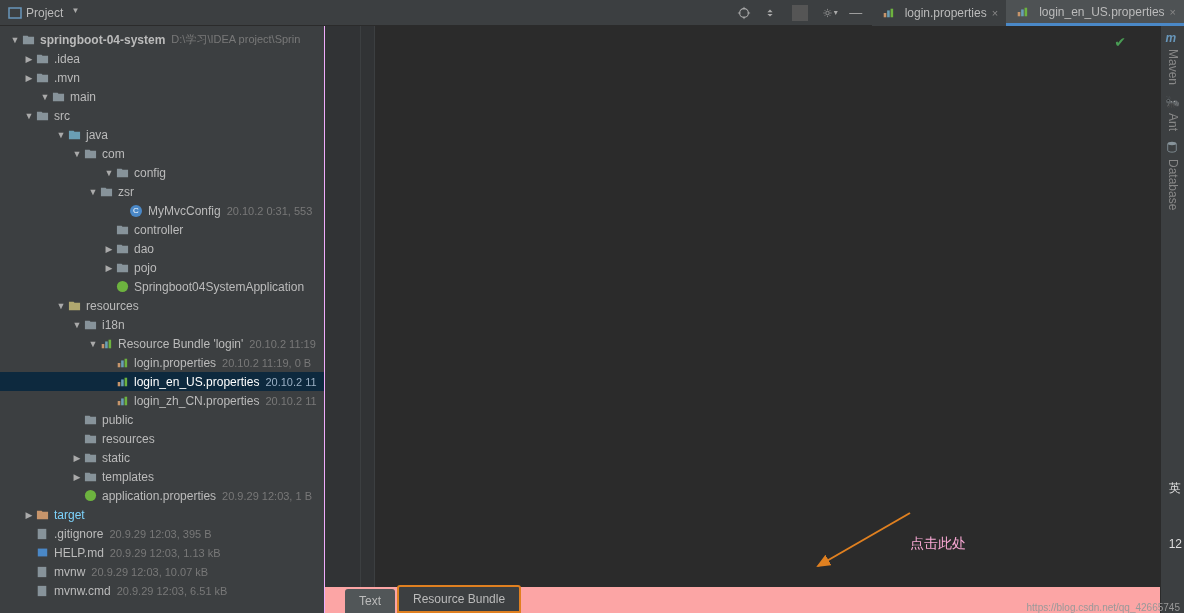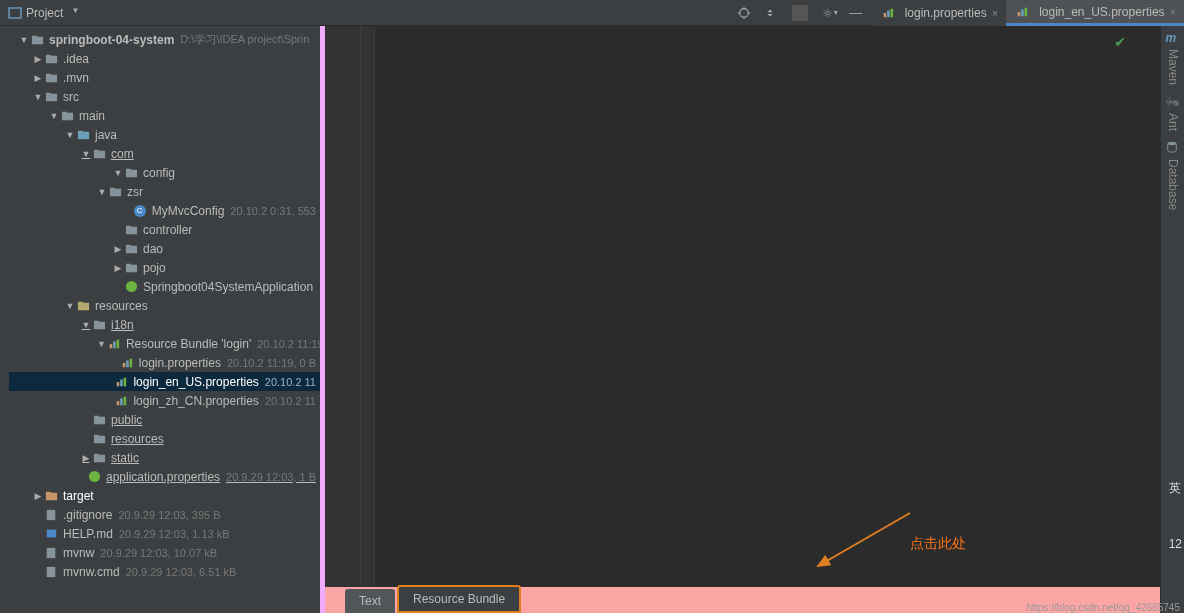--- a/index.html
+++ b/index.html
@@ -9,47 +9,47 @@
 .proj-label svg{width:14px;height:14px;}
 .top-icons{margin-left:auto;display:flex;align-items:center;gap:10px;padding-right:8px;color:#aaa;}
 .top-icons > span{cursor:pointer;width:16px;height:16px;display:inline-flex;align-items:center;justify-content:center;}
 .divider-v{width:1px;height:18px;background:#555;margin:0 4px;}
 .tabs{display:flex;align-items:center;height:26px;}
 .tab{display:flex;align-items:center;gap:5px;padding:0 8px;height:26px;background:#3c3f41;color:#bbb;cursor:pointer;position:relative;}
 .tab.active{background:#4e5254;border-bottom:2px solid #4a88c7;}
 .tab.active::after{content:"";position:absolute;bottom:-1px;left:0;right:0;height:2px;background:#4a88c7;}
 .tab-close{color:#888;font-size:11px;cursor:pointer;}
 .main-row{display:flex;height:calc(100% - 26px);}
-.sidebar{width:325px;background:#3c3f41;color:#bbb;border-right:5px solid #f0abfc;overflow:hidden;user-select:none;padding-left:9px;}
+.sidebar{width:325px;background:#3c3f41;color:#bbb;border-right:1px solid #f0abfc;overflow:hidden;user-select:none;}
 .tree{padding-top:4px;}
 .tree-row{display:flex;align-items:center;height:19px;white-space:nowrap;padding-right:4px;}
 .tree-row.selected{background:#0d293e;color:#fff;}
 .arrow{width:10px;display:inline-block;color:#aaa;font-size:9px;text-align:center;}
 .arrow.open::before{content:"▼";}
 .arrow.closed::before{content:"▶";}
 .arrow.none::before{content:"";}
 .ic{width:16px;height:16px;display:inline-flex;align-items:center;justify-content:center;margin-right:4px;flex-shrink:0;}
 .ic-folder svg,.ic-folder-open svg{fill:#87939a;}
 .ic-folder-blue svg{fill:#6a9fb5;}
 .ic-folder-yell svg{fill:#b1a86f;}
 .ic-bundle svg,.ic-prop svg{fill:#c7956b;}
 .ic-spring svg{fill:#6db33f;}
 .ic-circle{background:#4a88c7;border-radius:50%;width:12px;height:12px;color:#fff;font-size:8px;display:flex;align-items:center;justify-content:center;}
 .meta{color:#787878;margin-left:6px;font-size:11px;}
 .indent-0{padding-left:10px;}.indent-1{padding-left:24px;}.indent-2{padding-left:40px;}.indent-3{padding-left:56px;}
-.indent-4{padding-left:72px;text-decoration:underline;}.indent-5{padding-left:88px;}.indent-6{padding-left:104px;}.indent-7{padding-left:118px;}
+.indent-4{padding-left:72px;}.indent-5{padding-left:88px;}.indent-6{padding-left:104px;}.indent-7{padding-left:118px;}
 .editor{flex:1;background:#2b2b2b;position:relative;}
 .gutter{position:absolute;left:0;top:0;bottom:26px;width:50px;background:#313335;border-right:1px solid #3c3f41;}
 .gutter-line{position:absolute;left:35px;top:0;bottom:0;width:1px;background:#3c3f41;}
 .check{position:absolute;top:8px;right:34px;color:#499c54;font-size:14px;}
 .bottom-tabs{position:absolute;bottom:0;left:0;right:0;height:26px;background:#fca5a5;display:flex;align-items:flex-end;padding-left:20px;}
 .btab{padding:5px 14px;background:#515658;color:#bbb;cursor:pointer;border-top-left-radius:3px;border-top-right-radius:3px;margin-right:2px;}
 .btab.highlight{border:2px solid #e08020;background:#3c3f41;}
 .arrow-svg{position:absolute;bottom:40px;left:485px;pointer-events:none;}
-.annotation{position:absolute;bottom:60px;left:585px;color:#f97316;font-size:14px;}
+.annotation{position:absolute;bottom:60px;left:585px;color:#f9a8d4;font-size:14px;}
 .right-rail{width:24px;background:#3c3f41;border-left:1px solid #2b2b2b;padding-top:5px;display:flex;flex-direction:column;align-items:center;gap:10px;color:#888;}
 .rail-item{writing-mode:vertical-rl;font-size:10px;cursor:pointer;display:flex;align-items:center;gap:4px;}
 .rail-icon{width:14px;height:14px;writing-mode:horizontal-tb;display:inline-flex;}
 .far-right{position:absolute;right:2px;top:480px;color:#ddd;font-size:11px;display:flex;flex-direction:column;gap:40px;}
 .url-watermark{position:absolute;bottom:0;right:4px;color:#999;font-size:10px;}
 </style>
 </head>
 <body>
 
 <div class="top-bar">
@@ -136,37 +136,37 @@
         </div>
       <div class="tree-row indent-1">
           <span class="arrow closed"></span>
           <span class="ic ic-folder">
             <svg viewBox="0 0 14 14" width="13" height="13">
               <path d="M1 3h5l1 1h6v8H1z"></path>
             </svg>
           </span>
           <span>.mvn</span>
         </div>
+      <div class="tree-row indent-2">
+          <span class="arrow open"></span>
+          <span class="ic ic-folder">
+            <svg viewBox="0 0 14 14" width="13" height="13">
+              <path d="M1 3h5l1 1h6v8H1z"></path>
+            </svg>
+          </span>
+          <span>main</span>
+        </div>
       <div class="tree-row indent-1">
           <span class="arrow open"></span>
           <span class="ic ic-folder">
             <svg viewBox="0 0 14 14" width="13" height="13">
               <path d="M1 3h5l1 1h6v8H1z"></path>
             </svg>
           </span>
           <span>src</span>
-        </div>
-      <div class="tree-row indent-2">
-          <span class="arrow open"></span>
-          <span class="ic ic-folder">
-            <svg viewBox="0 0 14 14" width="13" height="13">
-              <path d="M1 3h5l1 1h6v8H1z"></path>
-            </svg>
-          </span>
-          <span>main</span>
         </div>
       <div class="tree-row indent-3">
           <span class="arrow open"></span>
           <span class="ic ic-folder-blue">
             <svg viewBox="0 0 14 14" width="13" height="13">
               <path d="M1 3h5l1 1h6v8H1z"></path>
             </svg>
           </span>
           <span>java</span>
         </div>
@@ -328,37 +328,46 @@
       <div class="tree-row indent-4">
           <span class="arrow closed"></span>
           <span class="ic ic-folder">
             <svg viewBox="0 0 14 14" width="13" height="13">
               <path d="M1 3h5l1 1h6v8H1z"></path>
             </svg>
           </span>
           <span>static</span>
         </div>
       <div class="tree-row indent-4">
+          <span class="arrow closed"></span>
+          <span class="ic ic-folder">
+            <svg viewBox="0 0 14 14" width="13" height="13">
+              <path d="M1 3h5l1 1h6v8H1z"></path>
+            </svg>
+          </span>
+          <span>templates</span>
+        </div>
+      <div class="tree-row indent-4">
           <span class="arrow none"></span>
           <span class="ic ic-spring">
             <svg viewBox="0 0 14 14" width="13" height="13">
               <circle cx="7" cy="7" r="6"></circle>
             </svg>
           </span>
           <span>application.properties</span>
           <span class="meta">20.9.29 12:03, 1 B</span>
         </div>
       <div class="tree-row indent-1">
           <span class="arrow closed"></span>
           <span class="ic">
             <svg viewBox="0 0 14 14" width="13" height="13">
               <path d="M1 3h5l1 1h6v8H1z" fill="#c7956b"></path>
             </svg>
           </span>
-          <span style="color:#ffffff;">target</span>
+          <span style="color:#7dd3fc;">target</span>
         </div>
       <div class="tree-row indent-1">
           <span class="arrow none"></span>
           <span class="ic">
             <svg viewBox="0 0 14 14" width="12" height="12">
               <rect x="2" y="1" width="10" height="12" fill="#87939a"></rect>
             </svg>
           </span>
           <span>.gitignore</span>
           <span class="meta">20.9.29 12:03, 395 B</span>

